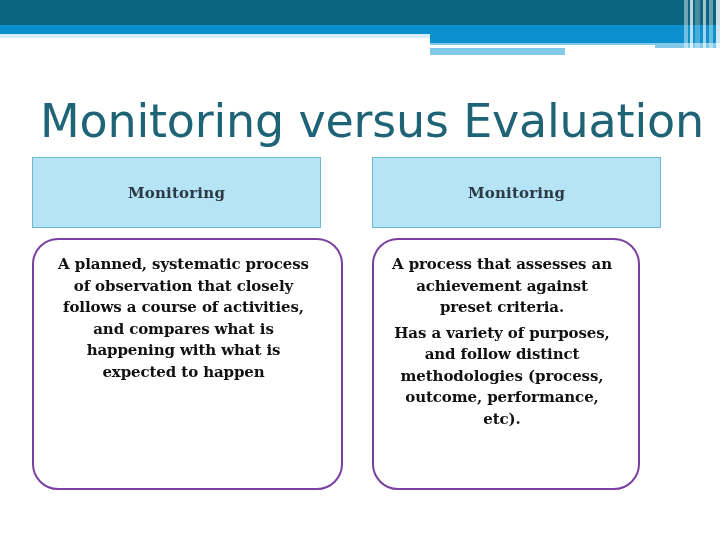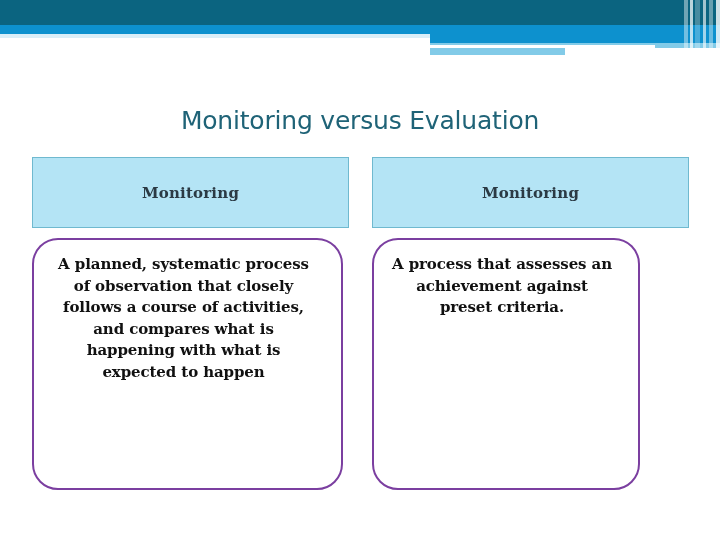--- a/index.html
+++ b/index.html
@@ -105,40 +105,40 @@
   .vs6 { left: 716px; width: 4px; background: rgba(255,255,255,0.80); }
 
   
   #title {
     position: absolute;
     left: 40px;
     top: 100px;
     width: 640px;
     text-align: center;
     font-family: "DejaVu Sans", sans-serif;
-    font-size: 25px;
+    font-size: 46px;
     font-weight: 400;
     color: #1f6377;
     letter-spacing: -0.2px;
     line-height: 42px;
     white-space: nowrap;
   }
 
   
   .col {
     position: absolute;
     top: 157px;
     width: 317px;
   }
   .col-left  { left: 32px; }
   .col-right { left: 372px; }
 
   .head-box {
     box-sizing: border-box;
-    width: 317px;
+    width: 289px;
     height: 71px;
     background: #b4e4f5;
     border: 1px solid #6fb9cf;
     display: flex;
     align-items: center;
     justify-content: center;
   }
   .head-label {
     font-family: "DejaVu Serif", "Liberation Serif", serif;
     font-size: 15px;
@@ -203,16 +203,17 @@
       <p class="body-para">A planned, systematic process of observation that closely follows a course of activities, and compares what is happening with what is expected to happen</p>
     </div>
   </div>
 
   <div class="col col-right">
     <div class="head-box">
       <span class="head-label">Monitoring</span>
     </div>
     <div class="body-box">
       <p class="body-para">A process that assesses an achievement against preset criteria.</p>
+      <p class="body-para">Has a variety of purposes, and follow distinct methodologies (process, outcome, performance, etc).</p>
     </div>
   </div>
 
 </div>
 
 </body></html>

